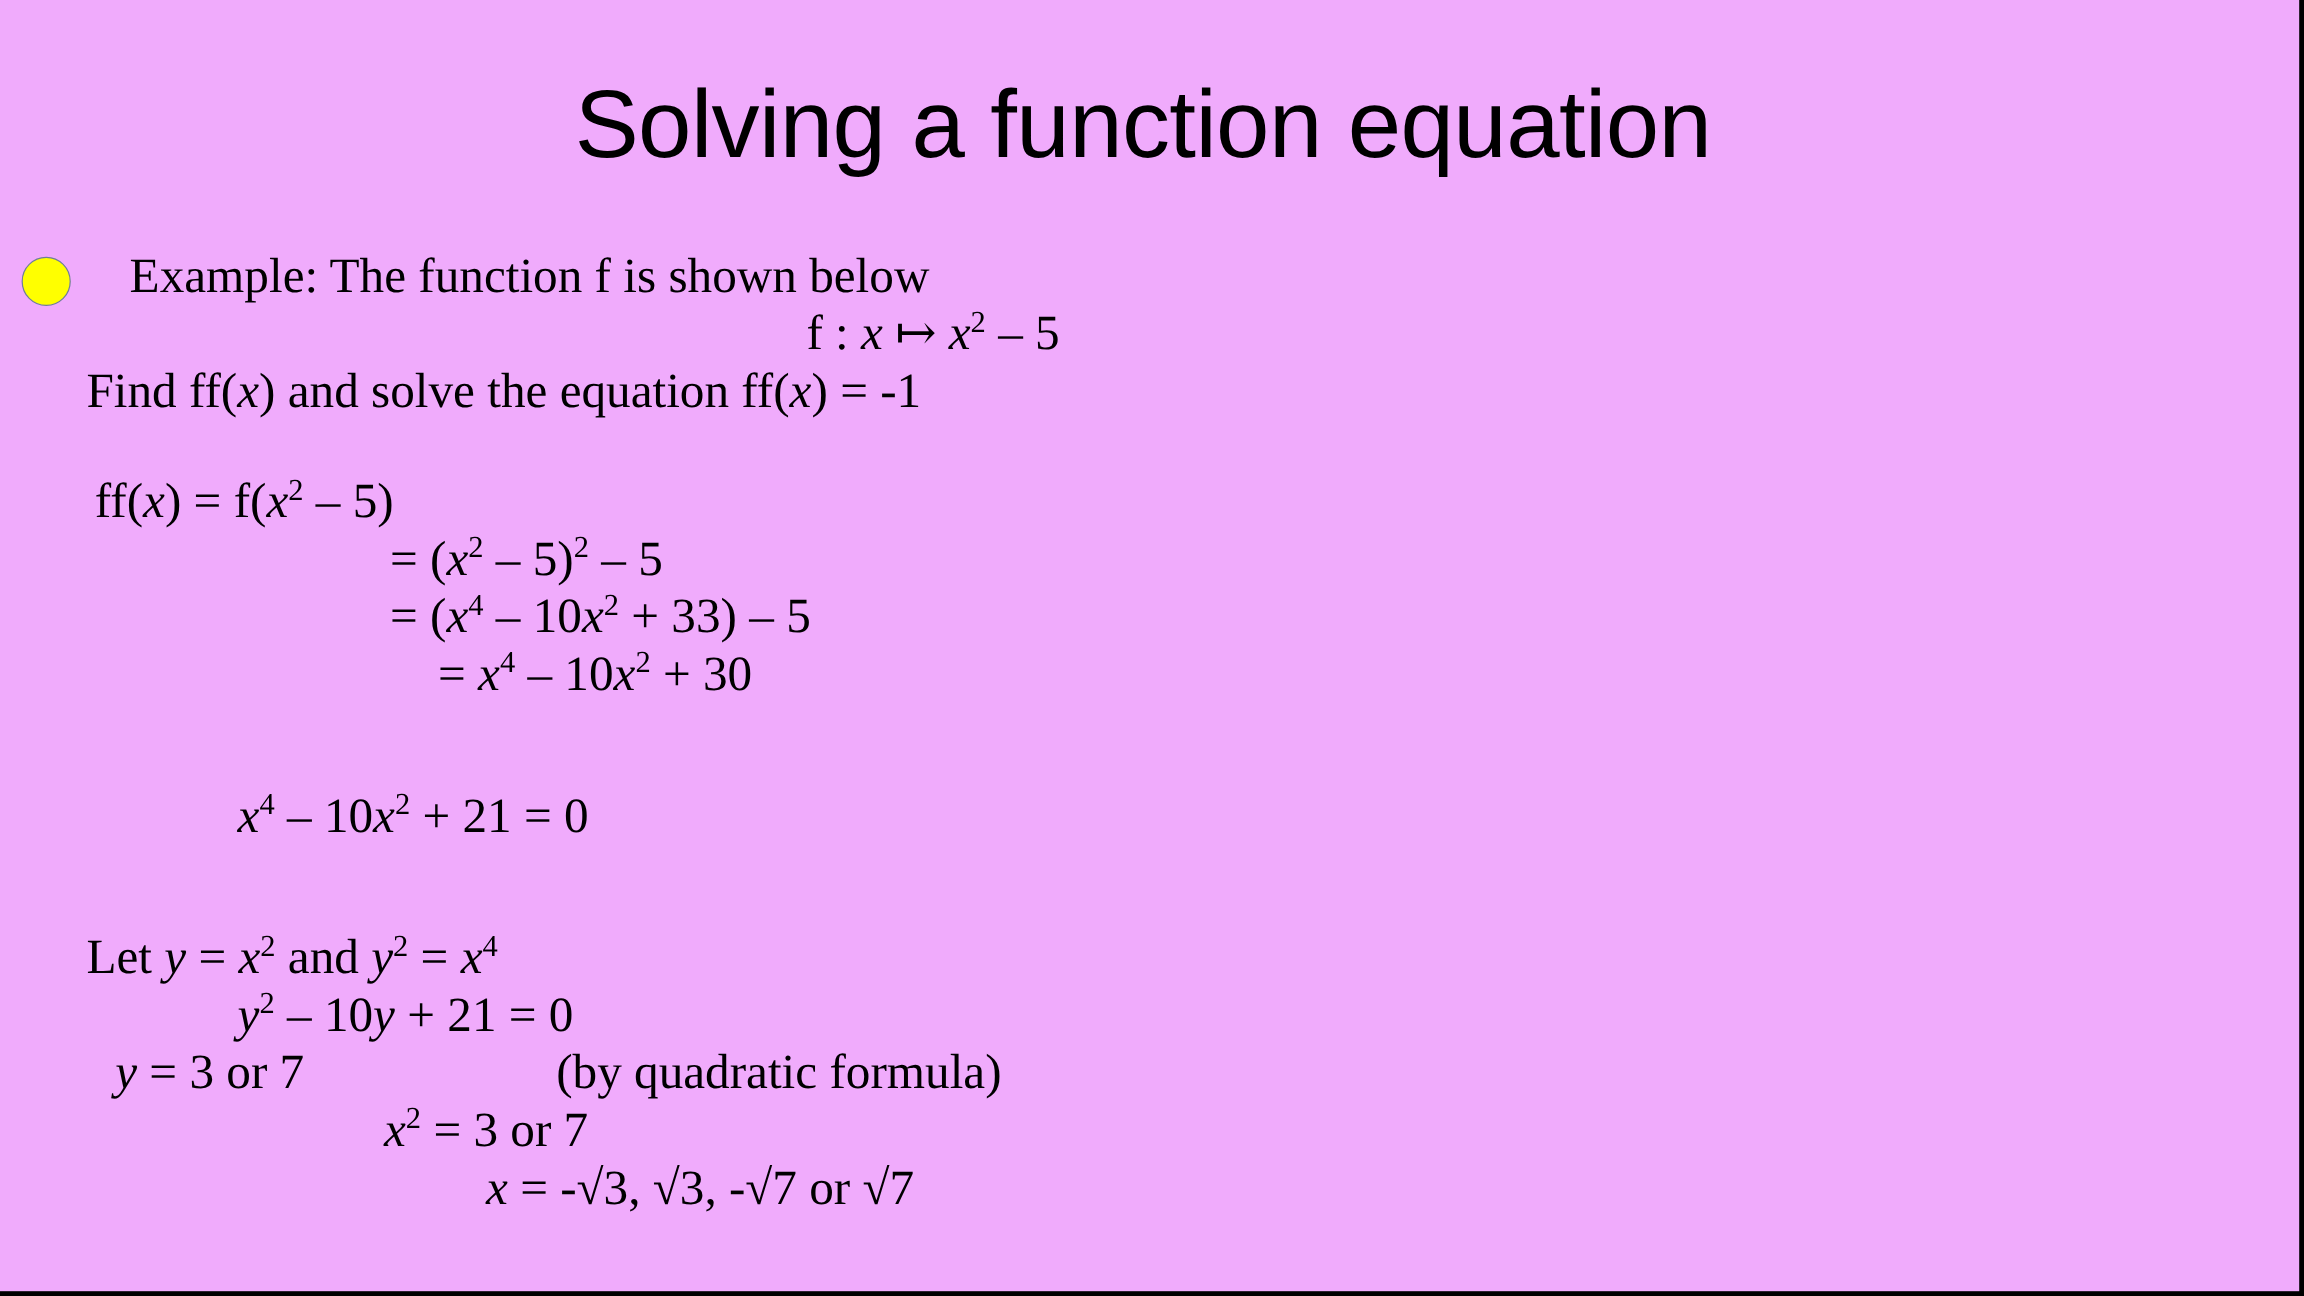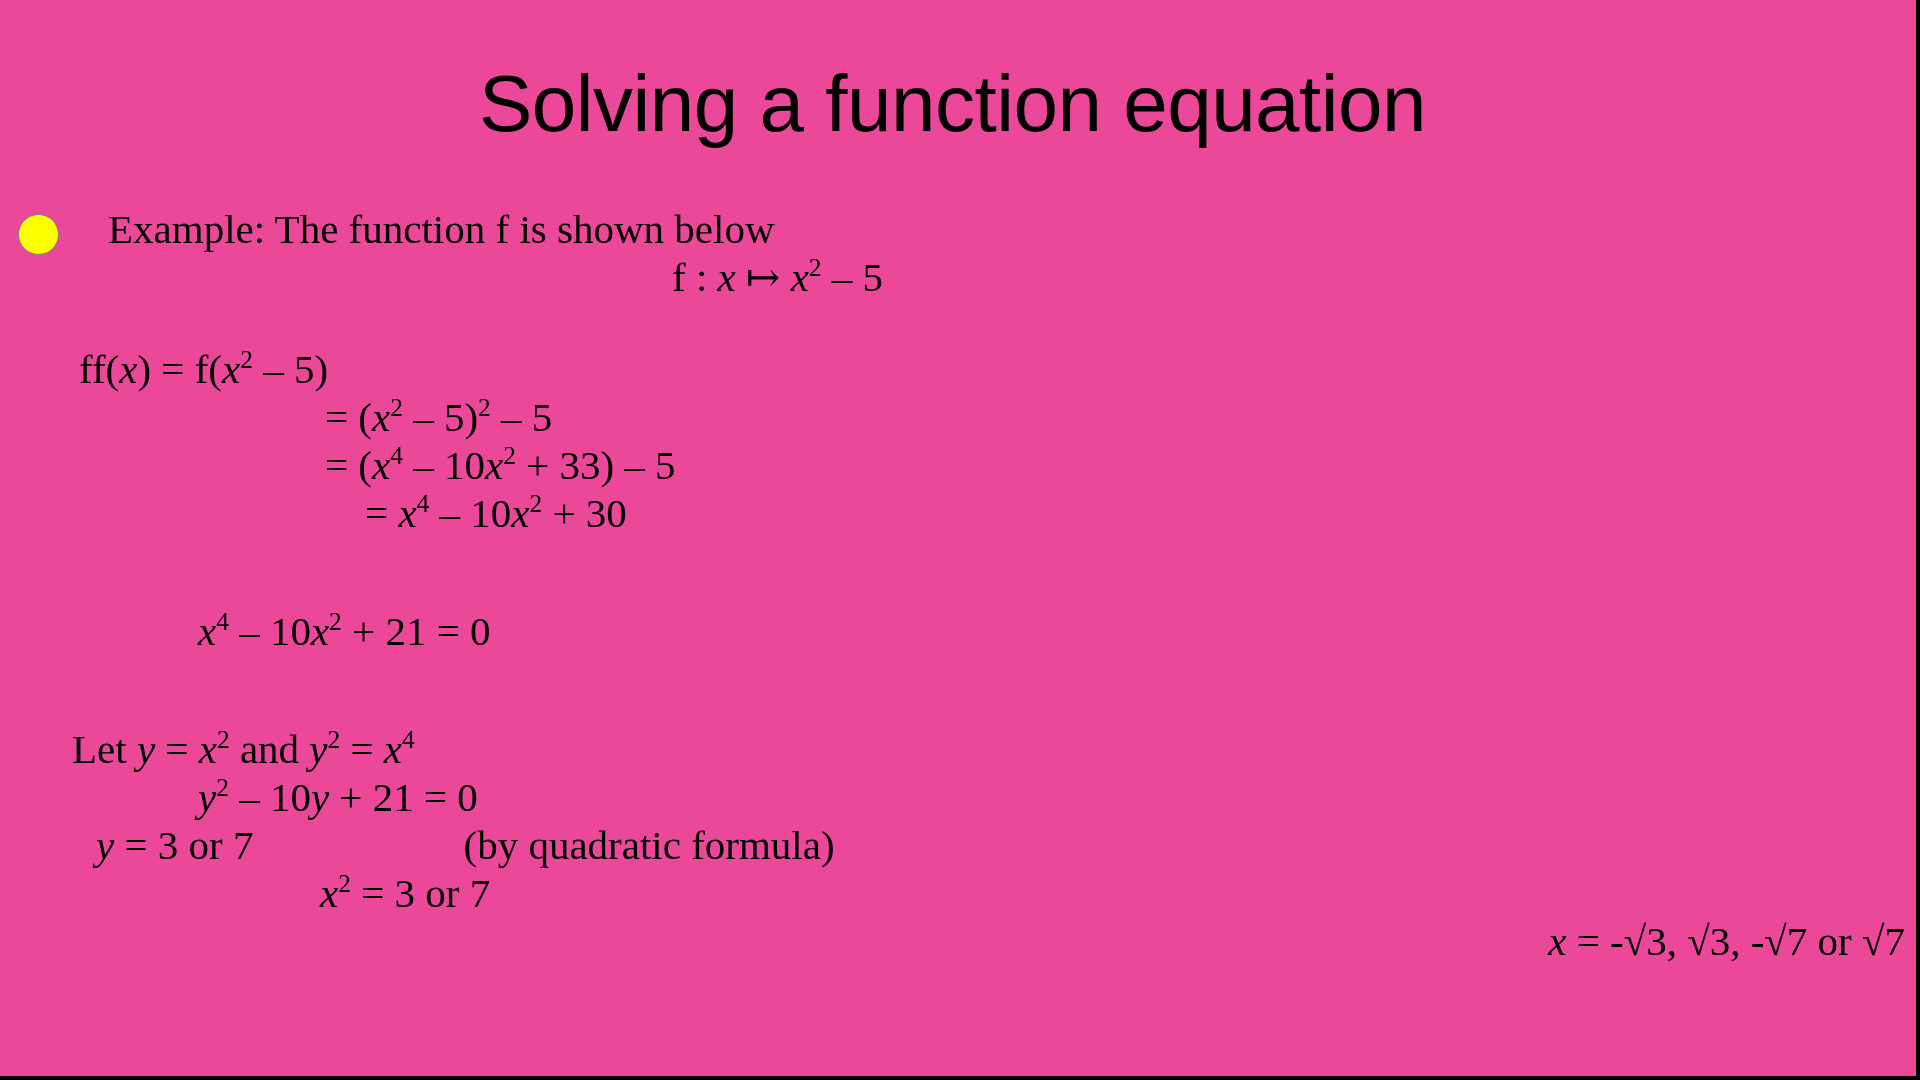--- a/index.html
+++ b/index.html
@@ -12,21 +12,21 @@
     height: 1080px;
     font-family: "Liberation Serif", "DejaVu Serif", serif;
     color: #000000;
     overflow: hidden;
   }
 
   .slide {
     position: relative;
     width: 1920px;
     height: 1080px;
-    background: #ec4899;
+    background: #f0abfc;
     box-sizing: border-box;
     border-right: 4px solid #000000;
     border-bottom: 4px solid #000000;
   }
 
   
   .slide-title {
     position: absolute;
     left: 0;
     top: 62px;
@@ -72,21 +72,21 @@
     box-sizing: border-box;
   }
 
   .indent-1 { padding-left: 72px; }
   .indent-2 { padding-left: 79px; }
   .indent-3 { padding-left: 325px; }
   .indent-4 { padding-left: 365px; }
   .indent-6 { padding-left: 198px; }
   .indent-7 { padding-left: 96px; }
   .indent-8 { padding-left: 320px; }
-  .indent-10 { padding-left: 405px; text-align: right; }
+  .indent-10 { padding-left: 405px; }
 
   .center-ish { padding-left: 672px; }
 
   .gap-sm { height: 26px; }
   .gap-md { height: 44px; }
 
   i, .mi {
     font-style: italic;
   }
 
@@ -116,20 +116,23 @@
 
     <div class="line bullet-line">
       <span class="bullet-dot"></span>
       <span>Example: The function f is shown below</span>
     </div>
 
     <div class="line center-ish">
       <span>f</span><span>&nbsp;</span><span>:</span><span>&nbsp;</span><i>x</i><span>&nbsp;</span><span>↦</span><span>&nbsp;</span><i>x</i><sup>2</sup><span>&nbsp;</span><span>– 5</span>
     </div>
 
+    <div class="line indent-1">
+      <span>Find ff(</span><i>x</i><span>) and solve the equation ff(</span><i>x</i><span>) = -1</span>
+    </div>
 
     <div class="gap-md"></div>
 
     <div class="line indent-2">
       <span>ff(</span><i>x</i><span>) = f(</span><i>x</i><sup>2</sup><span> – 5)</span>
     </div>
 
     <div class="line indent-3">
       <span>= (</span><i>x</i><sup>2</sup><span> – 5)</span><sup>2</sup><span> – 5</span>
     </div>

